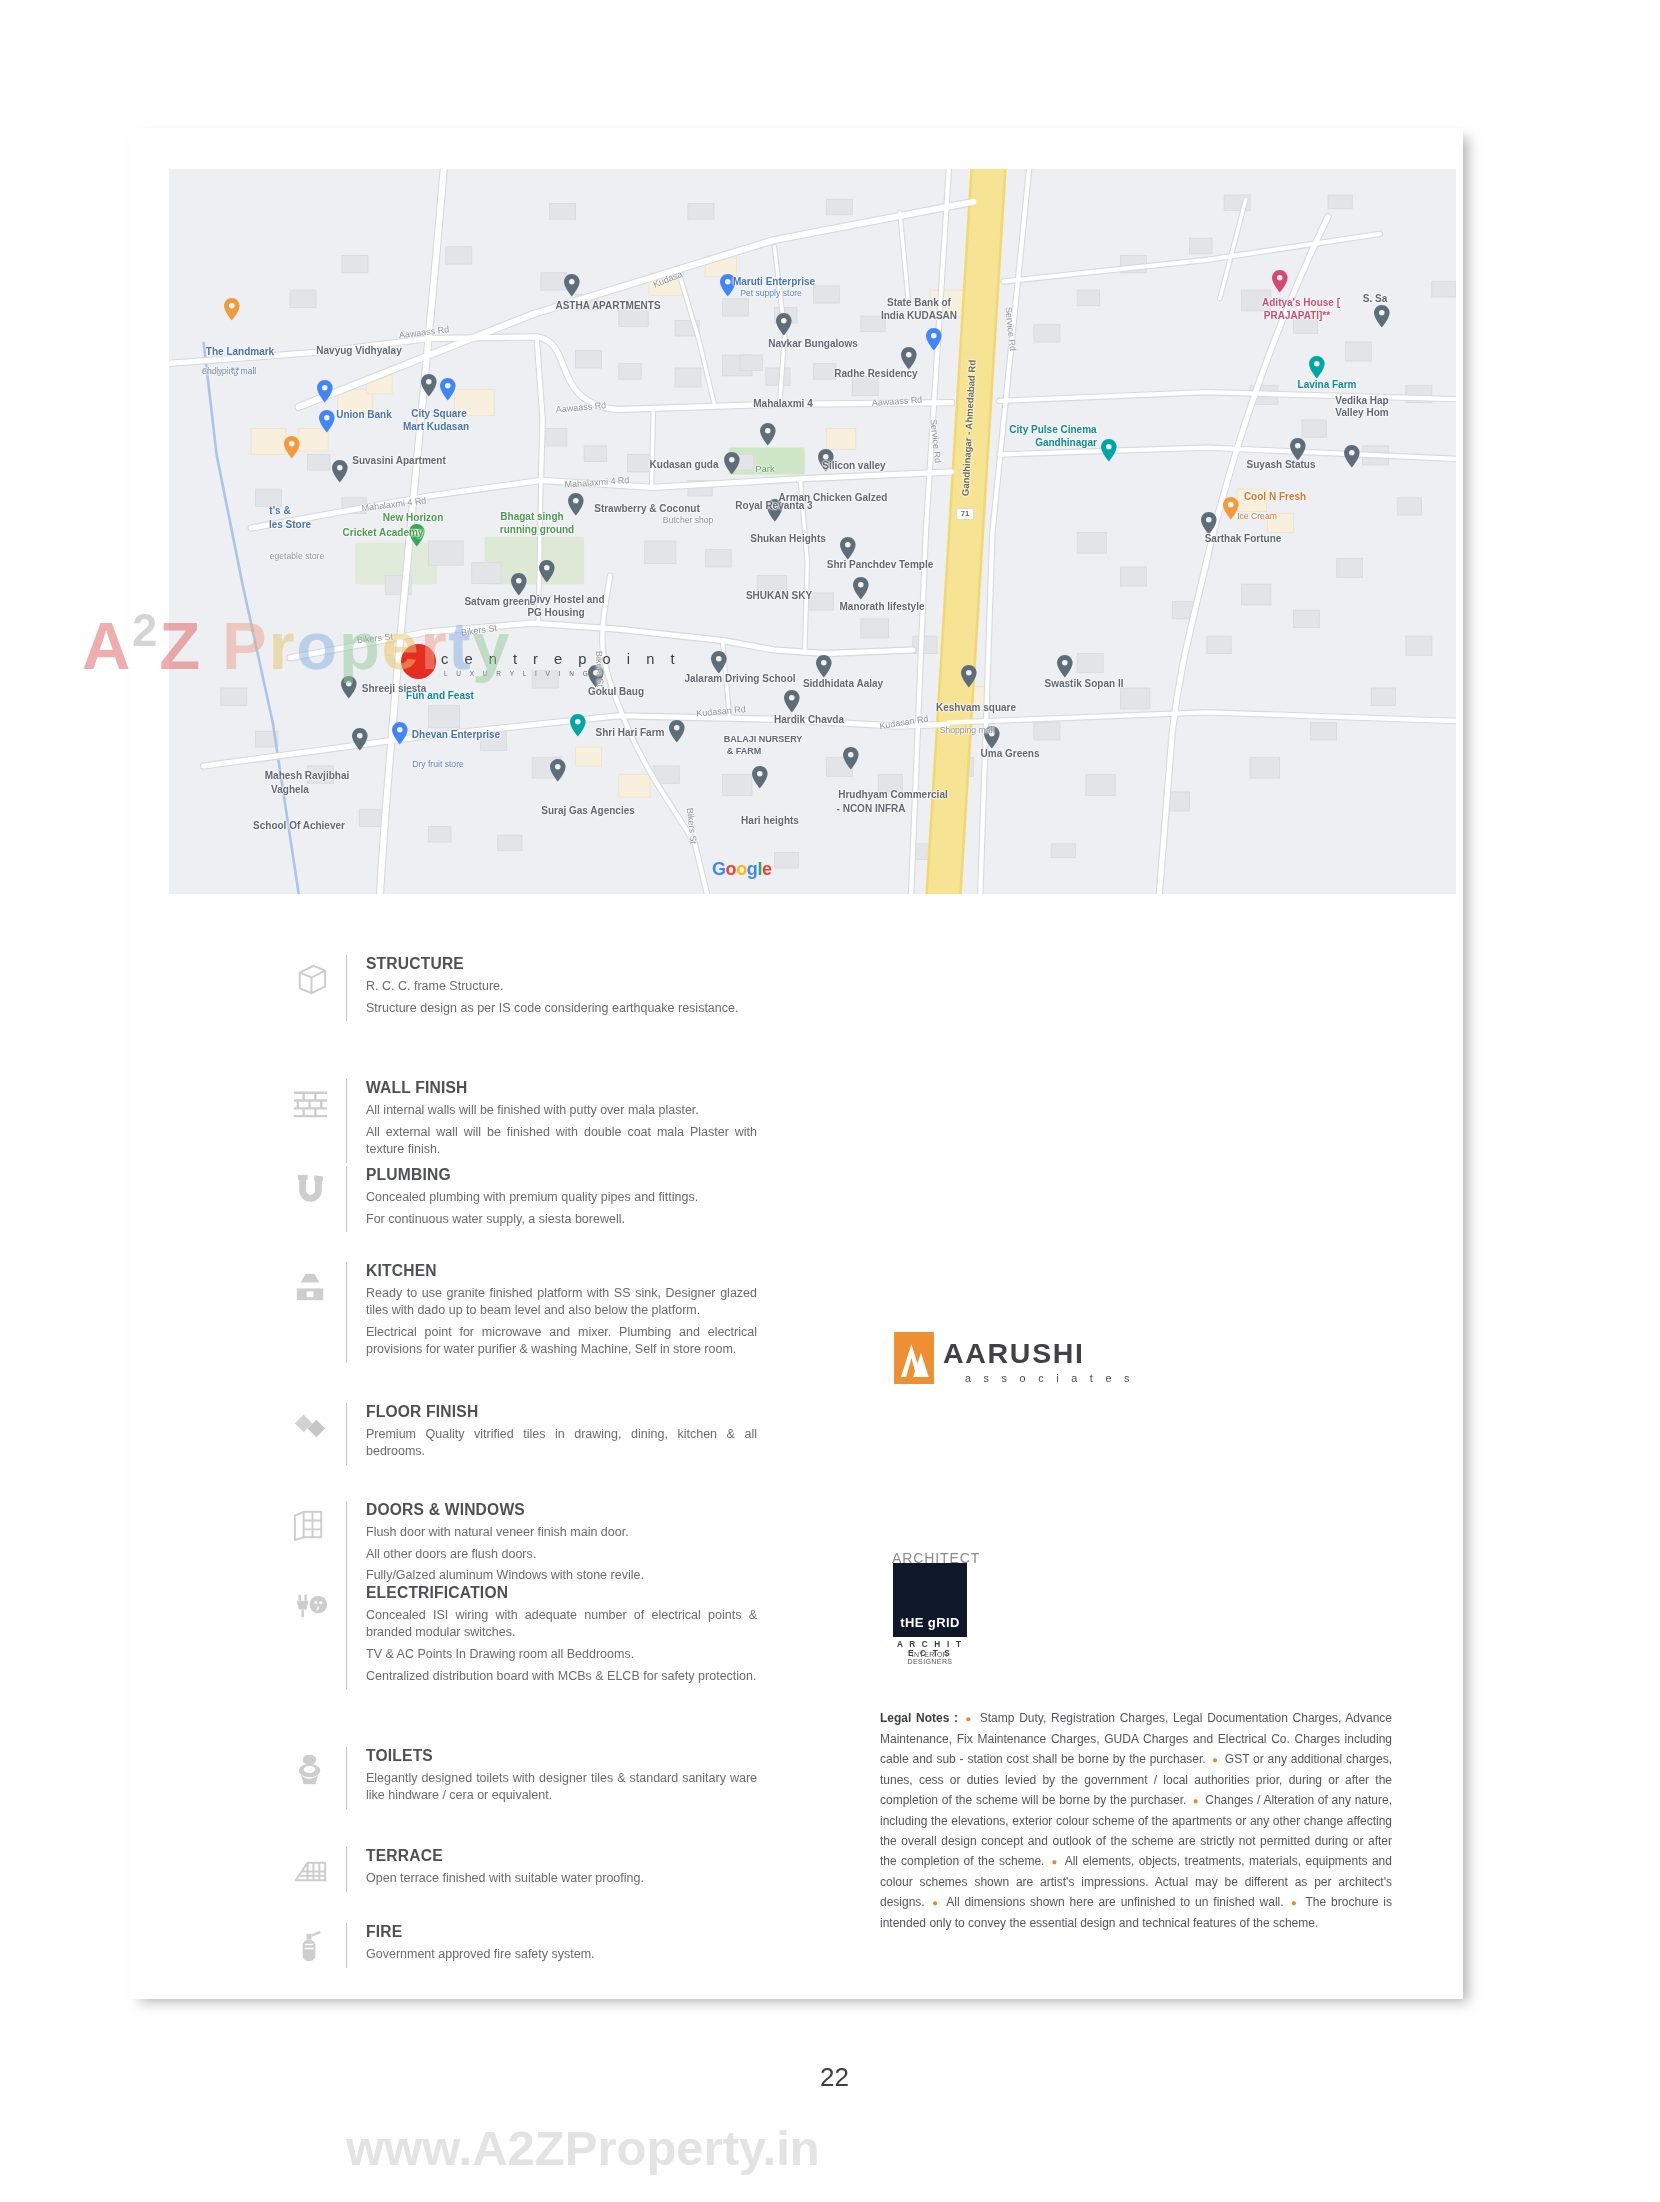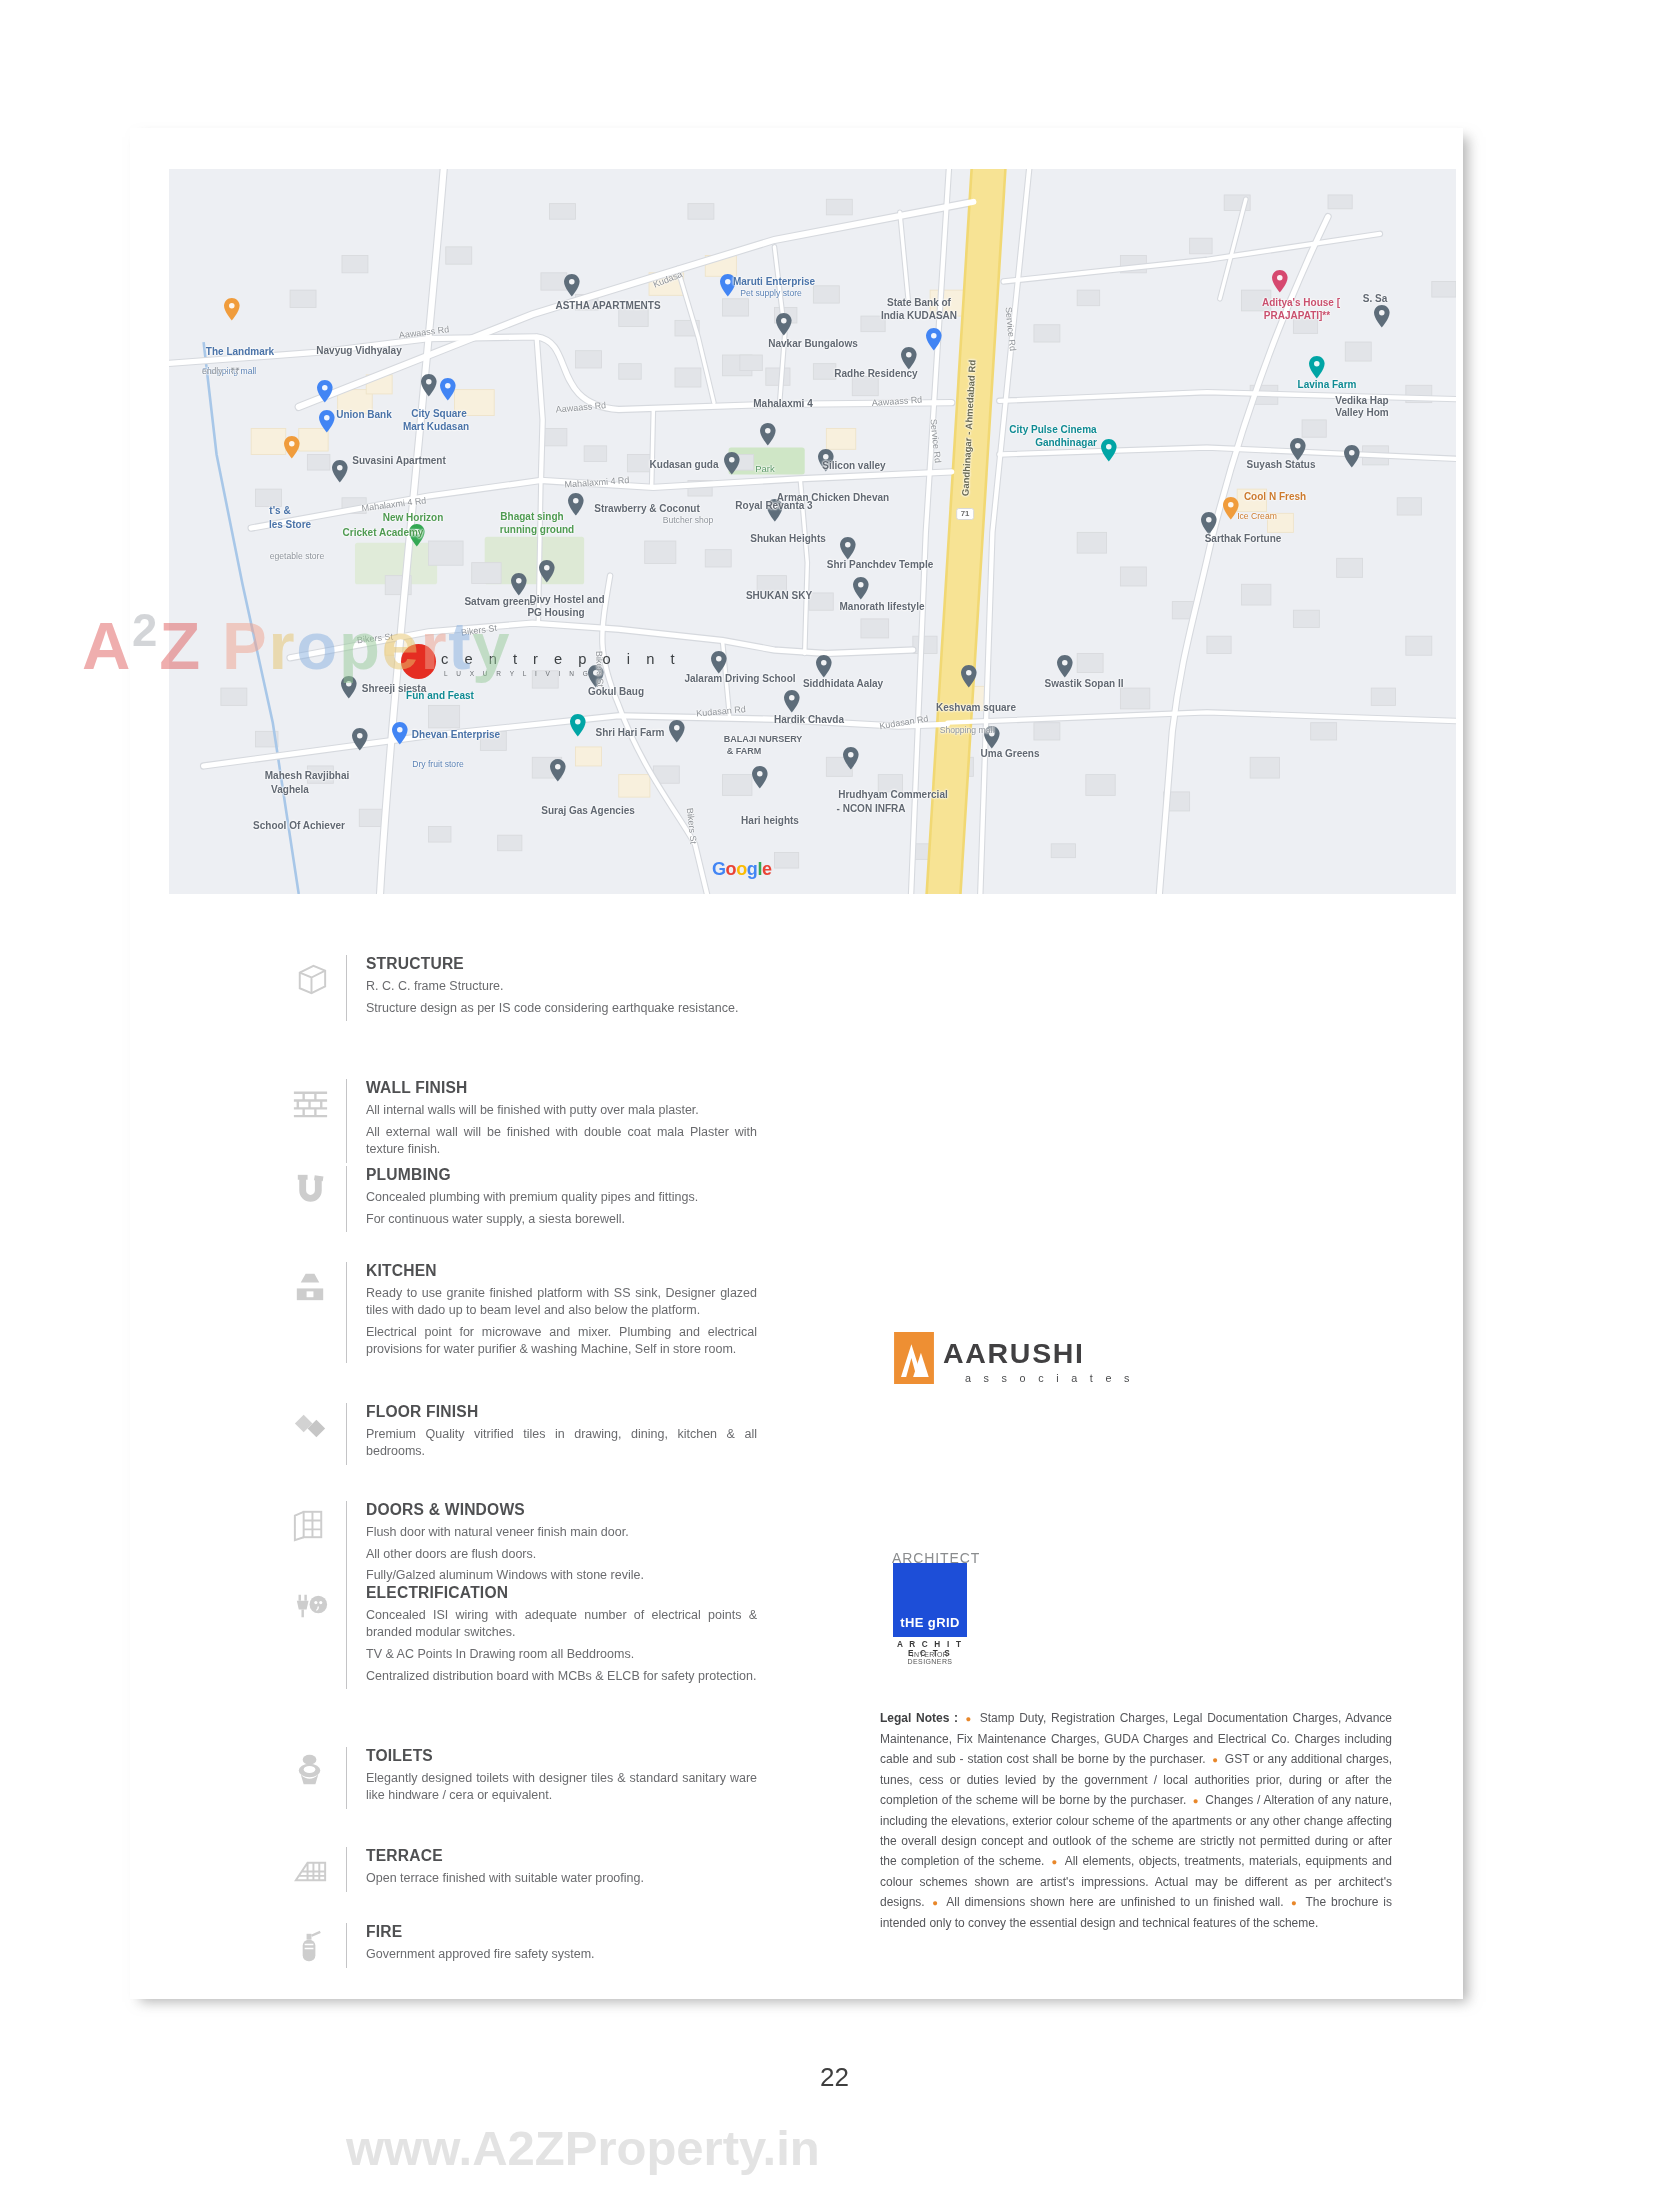--- a/index.html
+++ b/index.html
@@ -40,21 +40,21 @@
   .spec .tcol{border-left:1.7px solid #c4c4c6;padding-left:19px;width:391px;}
   .spec h3{margin:0 0 5.2px 0;font-size:15.6px;color:#4f5052;letter-spacing:0.2px;}
   .spec p{margin:0 0 4.3px 0;font-size:12.5px;line-height:1.38;color:#6a6b6e;text-align:justify;}
   
   .aarushi-box{position:absolute;left:894px;top:1332px;width:40px;height:52px;}
   .aarushi-name{position:absolute;left:943px;top:1337px;font-size:28.5px;font-weight:bold;color:#414042;letter-spacing:1.7px;}
   .aarushi-sub{position:absolute;left:945px;top:1372px;font-size:10.8px;color:#4a4b4d;letter-spacing:4.8px;margin-left:20px;}
   .site{position:absolute;left:892px;top:1399px;font-size:18px;font-weight:bold;color:#4a4b4d;line-height:28px;}
   .site .plain{font-weight:normal;color:#58595b;}
   .arch-label{position:absolute;left:892px;top:1550px;font-size:14px;color:#8a8c8e;letter-spacing:0.9px;}
-  .grid-logo{position:absolute;left:893px;top:1563px;width:74px;height:74px;background:#1d4ed8;}
+  .grid-logo{position:absolute;left:893px;top:1563px;width:74px;height:74px;background:#0f172a;}
   .grid-logo span{position:absolute;left:0;right:0;bottom:7px;text-align:center;color:#fff;
                   font-size:13px;font-weight:bold;letter-spacing:0.4px;}
   .grid-sub1{position:absolute;left:893px;top:1640px;width:74px;text-align:center;font-size:8.2px;
              font-weight:bold;color:#3a3a3a;letter-spacing:2.2px;}
   .grid-sub2{position:absolute;left:893px;top:1651px;width:74px;text-align:center;font-size:7px;
              color:#555;letter-spacing:0.4px;}
   .legal{position:absolute;left:880px;top:1708px;width:512px;font-size:12px;line-height:20px;
          color:#55565a;text-align:justify;}
   .legal b{color:#3f4042;}
   .legal .dot{color:#e8872a;font-size:9.5px;padding:0 2.6px;}
@@ -444,21 +444,21 @@
         <div class="mlabel c-blue" style="left: 267px; top: 258px;">Mart Kudasan</div>
         <div class="mlabel c-poi" style="left: 230px; top: 292px; text-align: right;">Suvasini Apartment</div>
         <div class="mlabel c-poi" style="left: 614px; top: 235px;">Mahalaxmi 4</div>
         <div class="mlabel c-poi" style="left: 515px; top: 296px;">Kudasan guda</div>
         <div class="mlabel c-park" style="left: 596px; top: 300px;">Park</div>
         <div class="mlabel c-poi" style="left: 685px; top: 297px;">Silicon valley</div>
         <div class="mlabel c-poi" style="left: 1112px; top: 296px;">Suyash Status</div>
         <div class="mlabel c-road" style="left: 225px; top: 336px; transform: translate(-50%, -50%) rotate(-7deg);">Mahalaxmi 4 Rd</div>
         <div class="mlabel c-road" style="left: 428px; top: 314px; transform: translate(-50%, -50%) rotate(-4deg);">Mahalaxmi 4 Rd</div>
         <div class="mlabel c-poi" style="left: 478px; top: 340px;">Strawberry &amp; Coconut</div>
-        <div class="mlabel c-poi" style="left: 664px; top: 329px;">Arman Chicken Dhevan</div>
+        <div class="mlabel c-poi" style="left: 664px; top: 329px;">Arman Chicken Galzed</div>
         <div class="mlabel c-green" style="left: 244px; top: 349px;">New Horizon</div>
         <div class="mlabel c-green" style="left: 214px; top: 364px;">Cricket Academy</div>
         <div class="mlabel c-green" style="left: 363px; top: 348px;">Bhagat singh</div>
         <div class="mlabel c-green" style="left: 368px; top: 361px;">running ground</div>
         <div class="mlabel c-poi-sub" style="left: 519px; top: 352px;">Butcher shop</div>
         <div class="mlabel c-poi" style="left: 605px; top: 337px;">Royal Revanta 3</div>
         <div class="mlabel c-poi" style="left: 619px; top: 370px;">Shukan Heights</div>
         <div class="mlabel c-orange" style="left: 1106px; top: 328px;">Cool N Fresh</div>
         <div class="mlabel c-orange-sub" style="left: 1088px; top: 348px;">Ice Cream</div>
         <div class="mlabel c-poi" style="left: 1062px; top: 370px; padding-left: 24px;">Sarthak Fortune</div>

